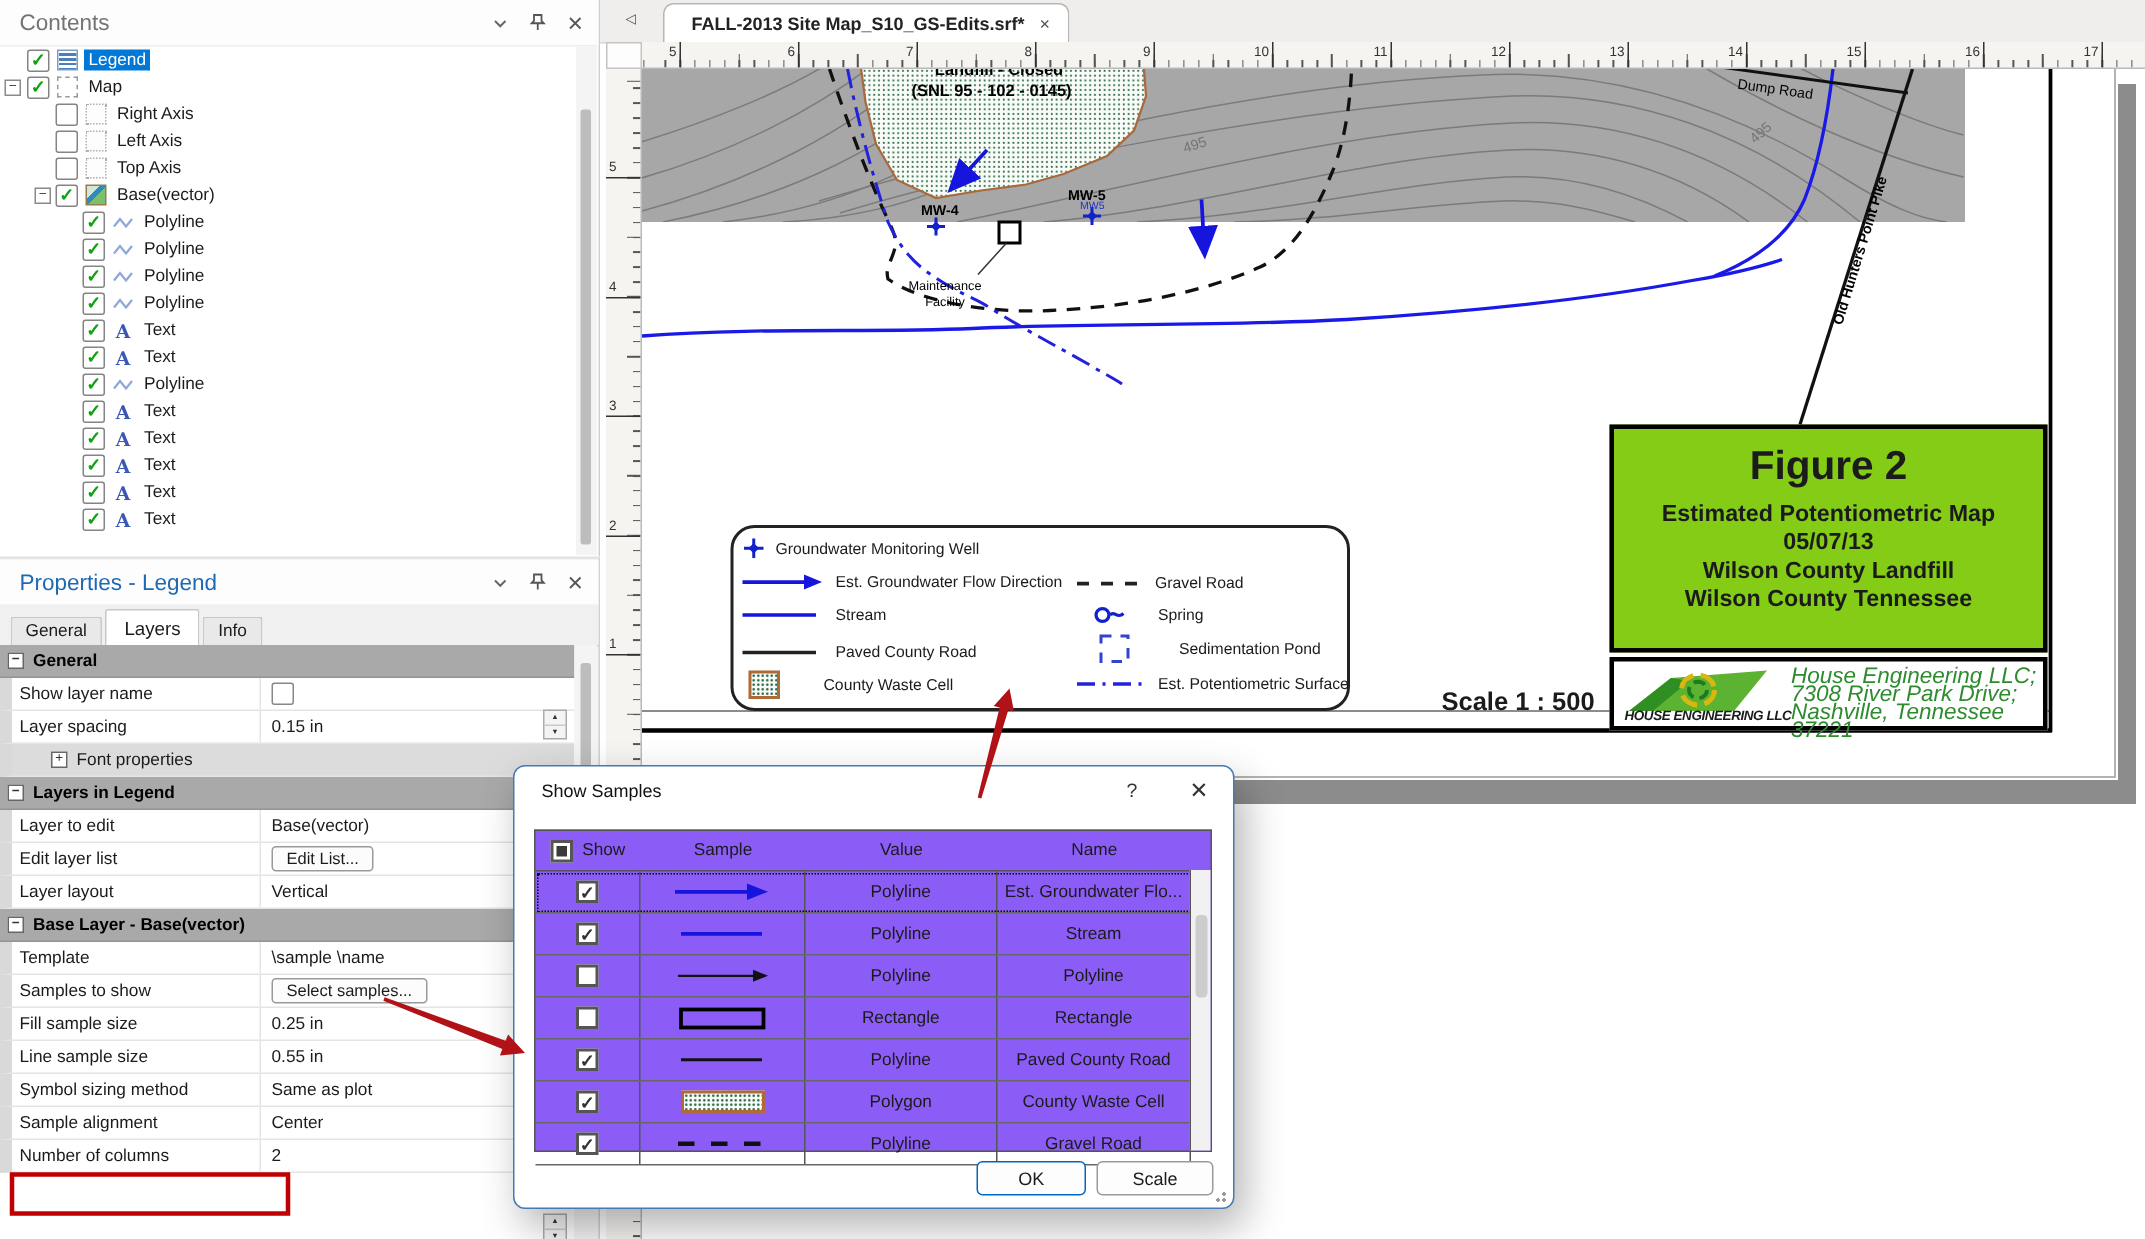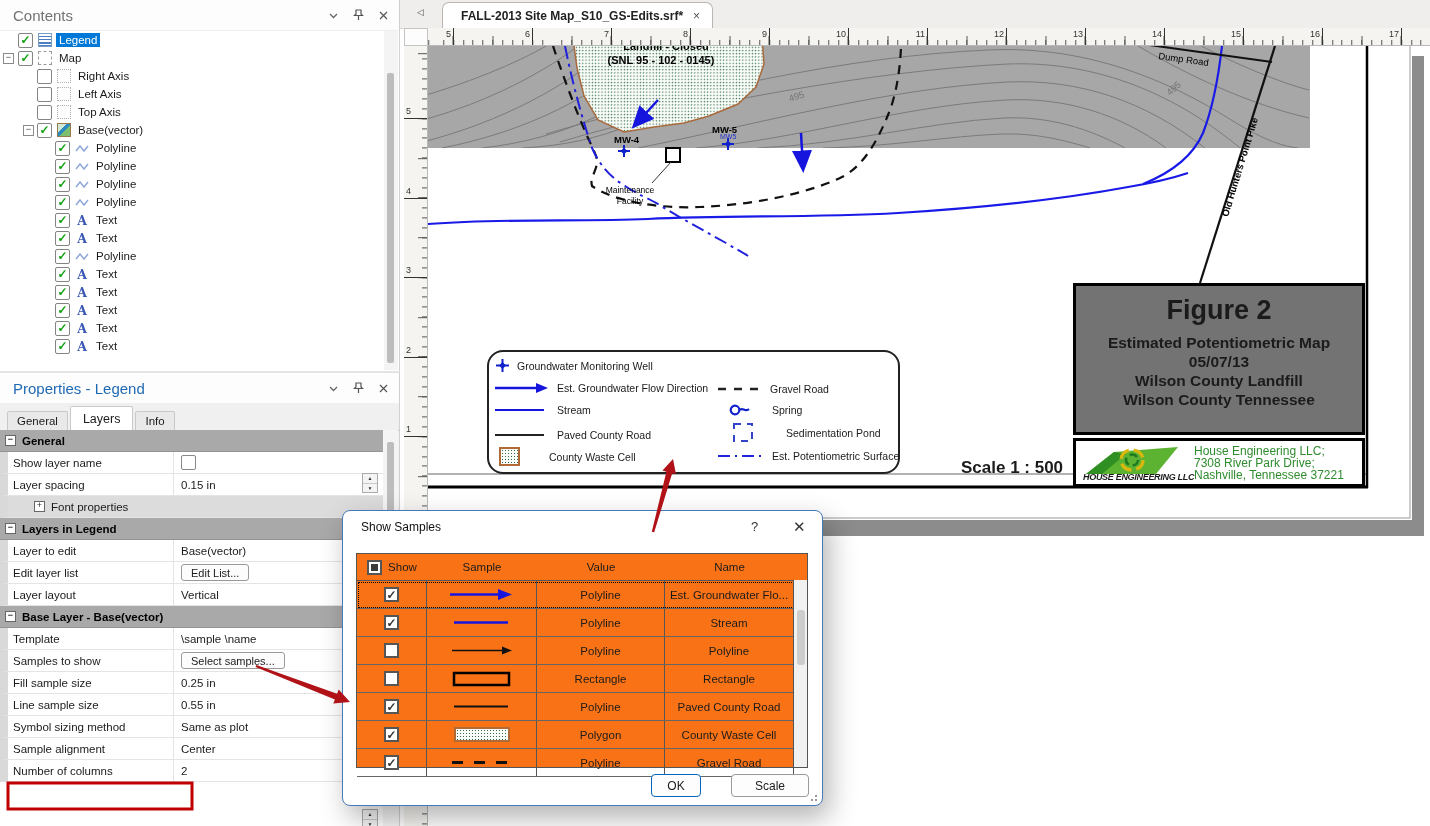--- a/index.html
+++ b/index.html
@@ -64,50 +64,50 @@
   .vstrip2{position:absolute;right:0;top:0;height:100%;width:9px;background:repeating-linear-gradient(180deg,transparent 0 38.76px,#555 38.76px 39.76px);background-position:0 33.2px}
   .vmaj{position:absolute;left:0;right:0;height:0;border-bottom:1px solid #333}
   .vmaj i{position:absolute;left:2px;bottom:2px;font-size:9px;font-style:normal;color:#333}
   #map-svg{position:absolute;left:428px;top:46px;z-index:1}
   
   #map-legend{position:absolute;left:487px;top:350px;width:409px;height:120px;border:2px solid #222;border-radius:16px;background:#fff;z-index:2}
   .li{position:absolute;display:flex;align-items:center;gap:7px;font-size:10.5px;white-space:nowrap}
   .li svg{display:block}
   .stip{background-image:radial-gradient(#2e6b46 0.7px,transparent 0.95px);background-size:3px 3px;background-color:#fafcf9;border:2px solid #b06a35;box-sizing:border-box}
   #scale-label{position:absolute;left:961px;top:458px;font-size:17px;font-weight:bold;z-index:2}
-  #figure-block{position:absolute;left:1073px;top:283px;width:292px;height:152px;border:3px solid #000;background:#737373;text-align:center;z-index:2;box-sizing:border-box}
+  #figure-block{position:absolute;left:1073px;top:283px;width:292px;height:152px;border:3px solid #000;background:#84cc16;text-align:center;z-index:2;box-sizing:border-box}
   #figure-title{font-size:27px;font-weight:bold;margin-top:9px}
   .fig-line{font-size:15.5px;font-weight:bold;line-height:19px}
   #logo-block{position:absolute;left:1073px;top:438px;width:292px;height:49px;border:3px solid #000;background:#fff;z-index:2;box-sizing:border-box}
   .logo-name{position:absolute;left:7px;bottom:2px;font-style:italic;font-weight:bold;font-size:9px;letter-spacing:-0.3px}
-  .logo-addr{position:absolute;left:118px;top:4px;color:#2e8b2e;font-size:12px;line-height:12px}
+  .logo-addr{position:absolute;left:118px;top:4px;color:#2e8b2e;font-style:italic;font-size:15px;line-height:12px}
   
   #dialog{position:absolute;left:342px;top:510px;width:481px;height:296px;background:#fff;border:1px solid #4579b8;border-radius:8px;box-shadow:6px 12px 28px rgba(0,0,0,.30);z-index:100;box-sizing:border-box}
   #dialog-title{position:absolute;left:18px;top:9px;font-size:12px;color:#111}
   #dialog-help{position:absolute;left:408px;top:8px;font-size:13px;color:#333}
   #dialog-close{position:absolute;left:450px;top:7px;font-size:15px;color:#333}
-  #dlg-table{position:absolute;left:13px;top:42px;width:452px;height:215px;border:1px solid #555;box-sizing:border-box;background:#f97316}
+  #dlg-table{position:absolute;left:13px;top:42px;width:452px;height:215px;border:1px solid #555;box-sizing:border-box;background:#8b5cf6}
   .drow,.dhead{display:flex;height:27px}
   .dhead{height:26px;border-bottom:1px solid #555}
   .dcell{display:flex;align-items:center;justify-content:center;font-size:11.5px;box-sizing:border-box}
   .c1{width:70px;border-right:1px solid #555}
   .c2{width:110px;border-right:1px solid #555}
   .c3{width:128px;border-right:1px solid #555}
   .c4{width:129px;border-right:1px solid #555}
   .dhead .dcell{border-right:none}
   .dhead .c1{display:flex;gap:6px}
   .drow{border-bottom:1px solid #666}
   .drow.focus{outline:1.5px dotted #000;outline-offset:-2.5px}
   .dcheck{width:15px;height:15px;border:2px solid #555;display:flex;align-items:center;justify-content:center;box-sizing:border-box;background:#fff}
   .dcheck.on::before{content:"✓";font-weight:bold;font-size:12px;color:#333;line-height:10px}
   .dcheck.tri::before{content:"";width:7px;height:7px;background:#3a3a3a}
   #dlg-sb{position:absolute;right:0;top:26px;bottom:0;width:13px;background:#f1f1f1;border-left:1px solid #555}
   #dlg-thumb{position:absolute;right:2px;top:30px;width:8px;height:55px;background:#cdcdcd;border-radius:3px}
   .dbtn{position:absolute;height:23px;display:flex;align-items:center;justify-content:center;background:#fdfdfd;border:1px solid #9a9a9a;border-radius:4px;font-size:12px;box-sizing:border-box}
-  #ok-btn{left:308px;top:263px;width:50px;border:1.5px solid #0067c0}
+  #ok-btn{left:308px;top:263px;width:73px;border:1.5px solid #0067c0}
   #cancel-btn{left:388px;top:263px;width:78px}
   #dlg-grip{position:absolute;right:3px;bottom:2px;width:12px;height:12px;
     background:radial-gradient(circle at 9px 9px,#9a9a9a 1.1px,transparent 1.4px),
                radial-gradient(circle at 5px 9px,#9a9a9a 1.1px,transparent 1.4px),
                radial-gradient(circle at 9px 5px,#9a9a9a 1.1px,transparent 1.4px)}
   #annot{position:absolute;left:0;top:0;z-index:200;pointer-events:none}
 </style>
 </head>
 <body>
 

